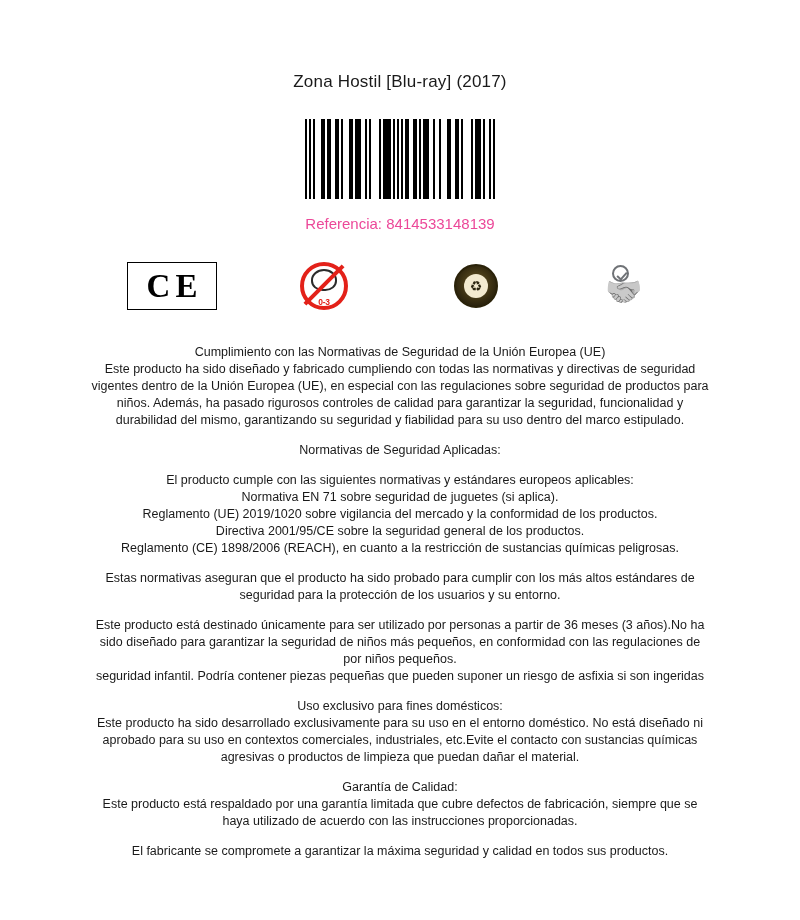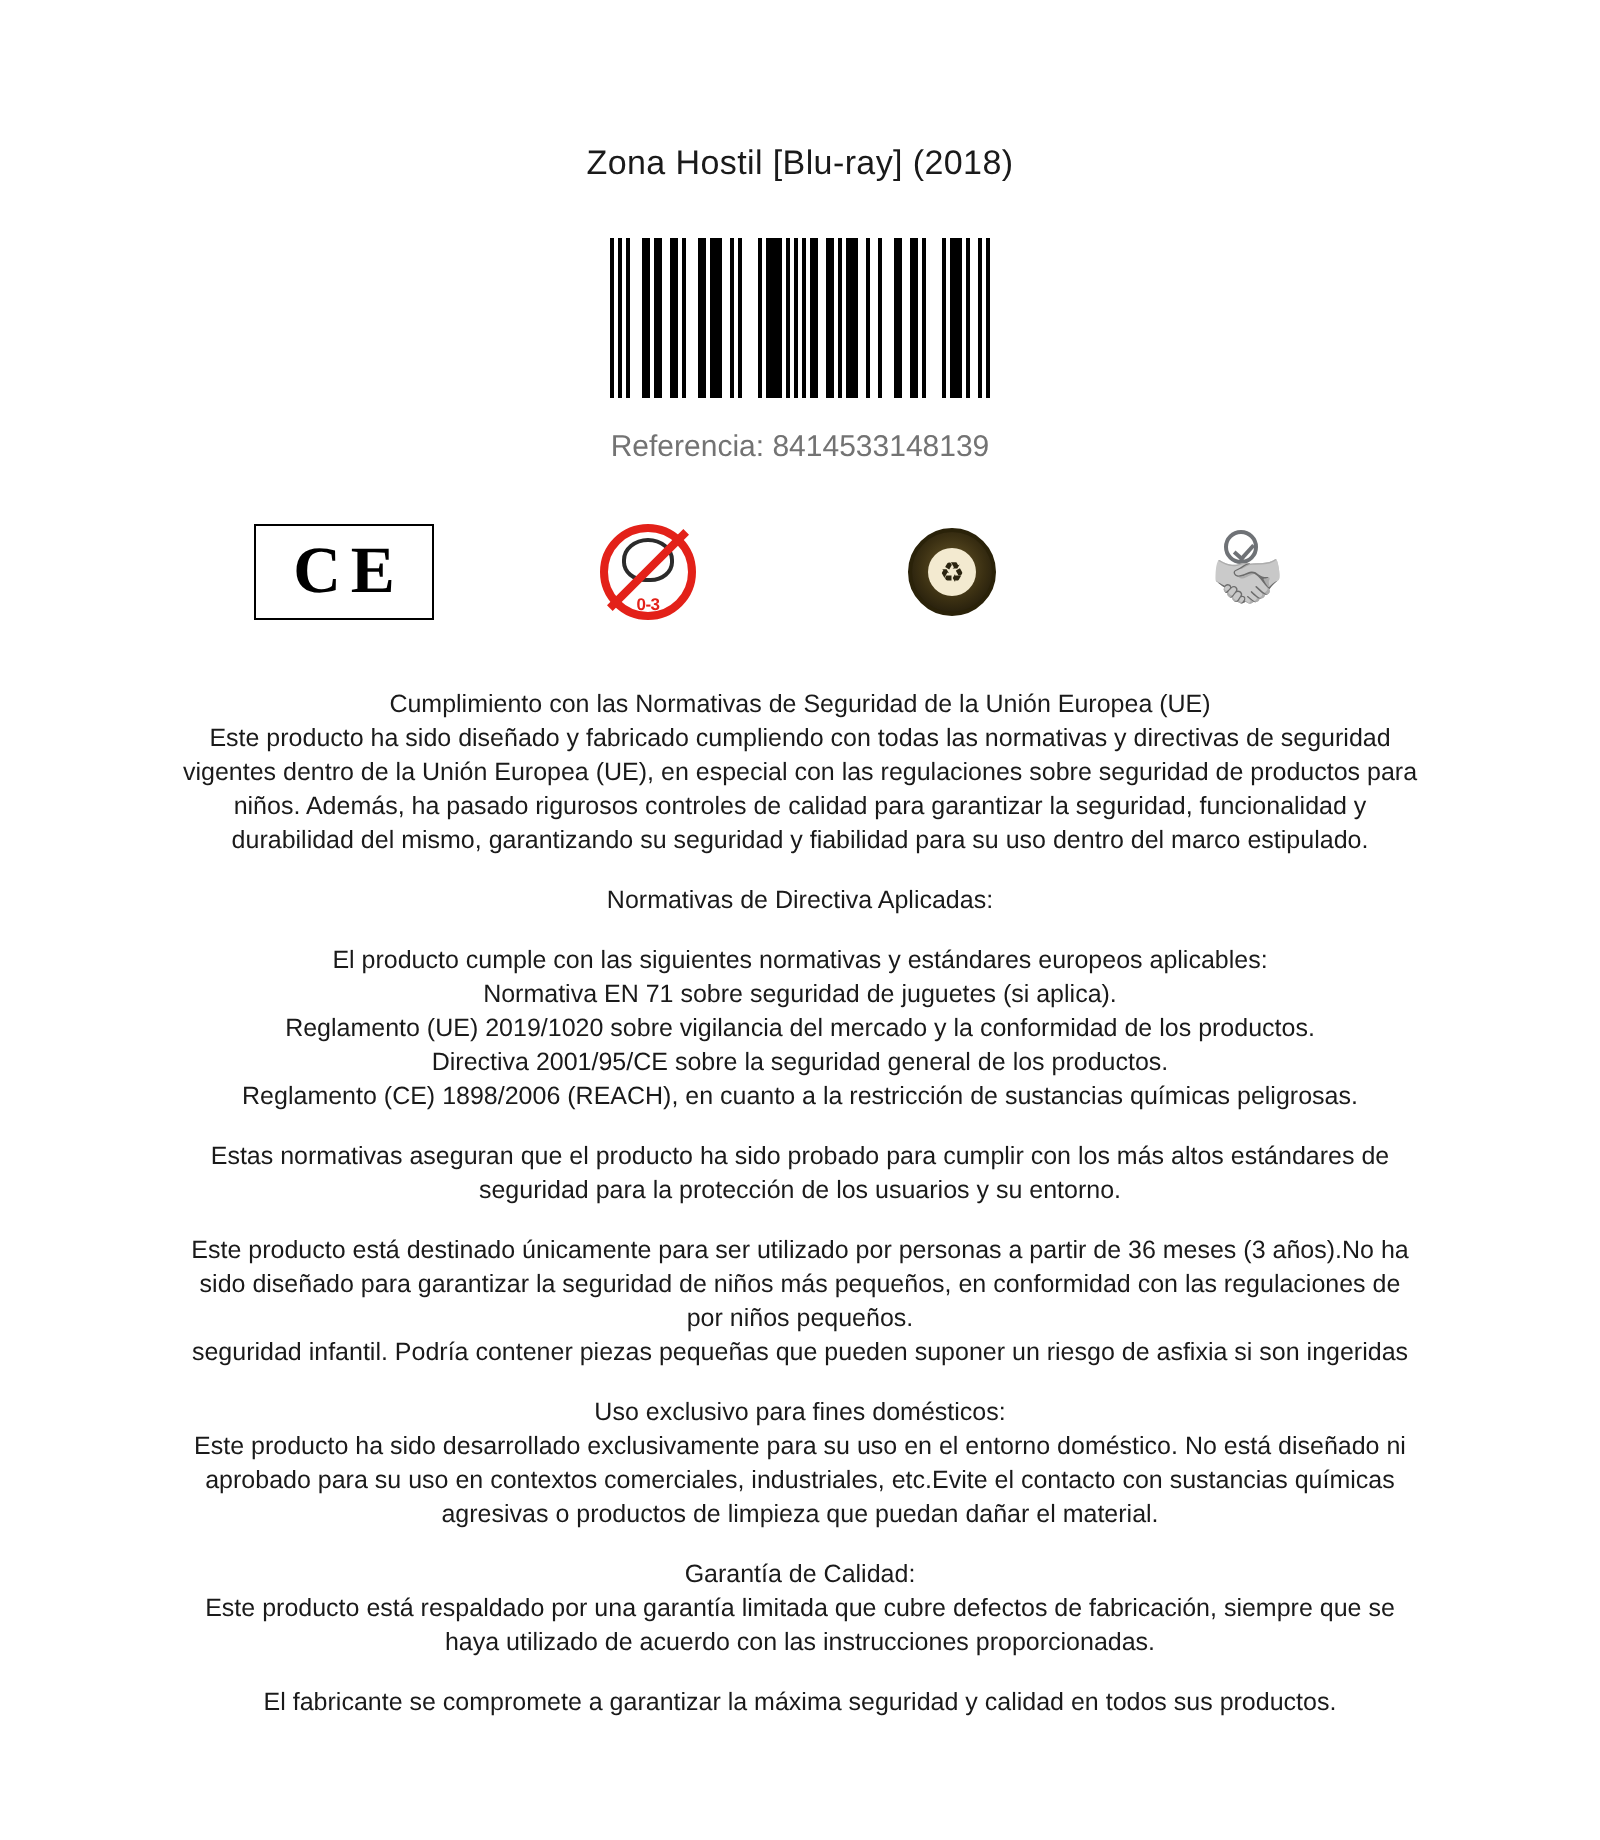--- a/index.html
+++ b/index.html
@@ -39,21 +39,21 @@
     height: 80px;
   }
   .barcode span {
     display: block;
     height: 80px;
     background: #000;
   }
   .reference {
     text-align: center;
     font-size: 15px;
-    color: #737373;
+    color: #ec4899;
     margin-top: 16px;
   }
   .icons-row {
     margin-top: 26px;
     display: flex;
     justify-content: center;
     align-items: center;
     gap: 60px;
   }
   .icon-box {
@@ -199,21 +199,21 @@
   }
   .block p {
     margin: 0;
   }
 </style>
 </head>
 <body>
 
 <div class="page">
 
-  <div class="title">Zona Hostil [Blu-ray] (2018)</div>
+  <div class="title">Zona Hostil [Blu-ray] (2017)</div>
 
   <div class="barcode-wrap">
     <div class="barcode" id="barcode">
         <span style="width: 2px;"></span>
         <span style="width: 2px; background: rgb(255, 255, 255);"></span>
         <span style="width: 2px;"></span>
         <span style="width: 2px; background: rgb(255, 255, 255);"></span>
         <span style="width: 2px;"></span>
         <span style="width: 6px; background: rgb(255, 255, 255);"></span>
         <span style="width: 4px;"></span>
@@ -309,21 +309,21 @@
 
   <div class="body-text" id="body-text">
       <div class="block">
         <p>Cumplimiento con las Normativas de Seguridad de la Unión Europea (UE)</p>
         <p>Este producto ha sido diseñado y fabricado cumpliendo con todas las normativas y directivas de seguridad</p>
         <p>vigentes dentro de la Unión Europea (UE), en especial con las regulaciones sobre seguridad de productos para</p>
         <p>niños. Además, ha pasado rigurosos controles de calidad para garantizar la seguridad, funcionalidad y</p>
         <p>durabilidad del mismo, garantizando su seguridad y fiabilidad para su uso dentro del marco estipulado.</p>
       </div>
       <div class="block">
-        <p>Normativas de Directiva Aplicadas:</p>
+        <p>Normativas de Seguridad Aplicadas:</p>
       </div>
       <div class="block">
         <p>El producto cumple con las siguientes normativas y estándares europeos aplicables:</p>
         <p>Normativa EN 71 sobre seguridad de juguetes (si aplica).</p>
         <p>Reglamento (UE) 2019/1020 sobre vigilancia del mercado y la conformidad de los productos.</p>
         <p>Directiva 2001/95/CE sobre la seguridad general de los productos.</p>
         <p>Reglamento (CE) 1898/2006 (REACH), en cuanto a la restricción de sustancias químicas peligrosas.</p>
       </div>
       <div class="block">
         <p>Estas normativas aseguran que el producto ha sido probado para cumplir con los más altos estándares de</p>

